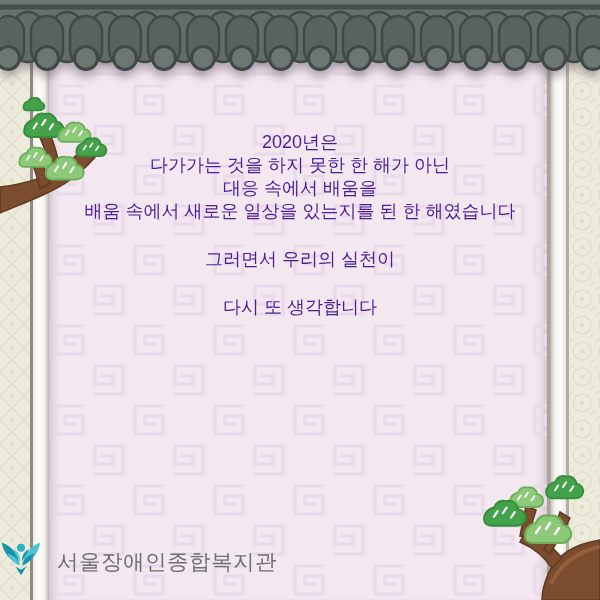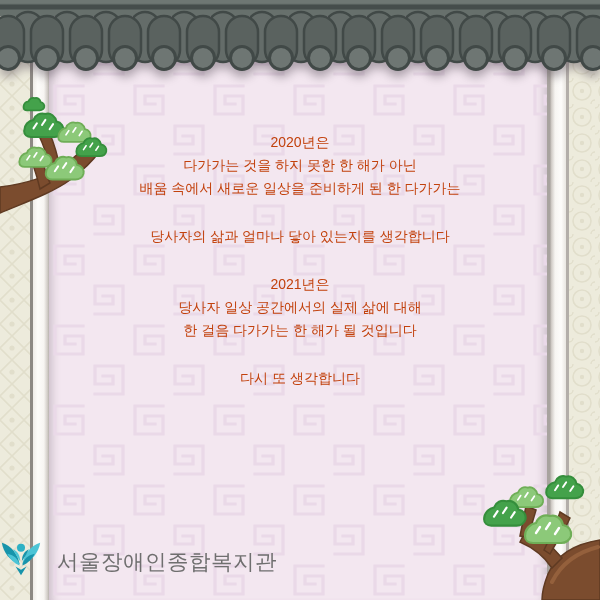--- a/index.html
+++ b/index.html
@@ -23,21 +23,21 @@
   .roof{position:absolute;top:0;left:0;z-index:6;filter:drop-shadow(0 6px 5px rgba(88,78,88,.45));}
 
   
   .branch{position:absolute;z-index:7;}
   .branch.tl{left:0;top:92px;}
   .branch.br{left:440px;top:440px;}
 
   
   .message{position:absolute;top:131px;left:0;right:0;text-align:center;z-index:4;}
   .message p{margin:0 0 25px;}
-  .msg-line{display:block;font-size:14px;line-height:23px;color:#c2410c;letter-spacing:0;}
+  .msg-line{display:block;font-size:18px;line-height:23px;color:#4c1d95;letter-spacing:0;}
 
   
   .logo{position:absolute;top:541px;left:0;right:0;display:flex;align-items:center;justify-content:flex-start;gap:15px;z-index:4;}
   .logo-text{font-size:21.5px;font-weight:500;color:#6f6f6f;letter-spacing:.5px;}
 </style>
 </head>
 <body>
 
 <div class="stage">
 
@@ -84,31 +84,27 @@
         </pattern>
       </defs>
       <rect width="100%" height="100%" fill="url(#flr)"></rect>
     </svg>
   </div>
 
   <div class="message">
     <p>
       <span class="msg-line">2020년은</span>
       <span class="msg-line">다가가는 것을 하지 못한 한 해가 아닌</span>
-      <span class="msg-line">배움 속에서 새로운 일상을 준비하게 된  한 다가가는</span>
-    </p>
-    <p>
-      <span class="msg-line">당사자의 삶과 얼마나 닿아 있는지를 생각합니다</span>
-    </p>
-    <p>
-    </p>
-    <p>
-      <span class="msg-line">2021년은</span>
-      <span class="msg-line">당사자 일상 공간에서의 실제 삶에 대해</span>
-      <span class="msg-line">한 걸음 다가가는 한 해가 될 것입니다</span>
+      <span class="msg-line">대응 속에서 배움을</span>
+      <span class="msg-line">배움 속에서 새로운 일상을 있는지를 된  한 해였습니다</span>
+    </p>
+    <p>
+      <span class="msg-line">그러면서 우리의 실천이</span>
+    </p>
+    <p>
     </p>
     <p>
       <span class="msg-line">다시 또 생각합니다</span>
     </p>
   </div>
 
   <div class="logo">
     <svg width="42" height="40" viewBox="0 0 46 42">
       <circle cx="23" cy="6.5" r="4.4" fill="#2db1c5"></circle>
       <path d="M2 1 C4 12 10 20 21.5 24.5 C19.5 13 12 4 2 1 Z" fill="#1794ab"></path>

